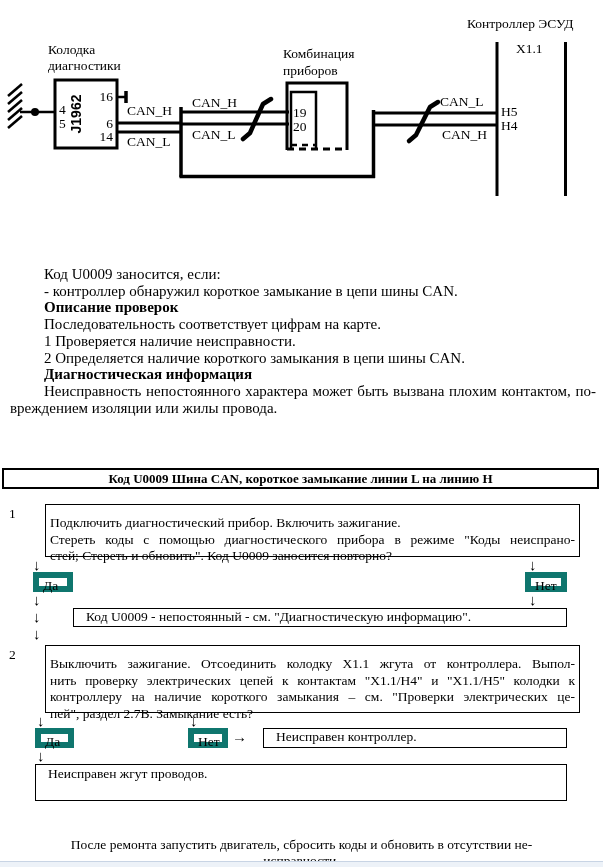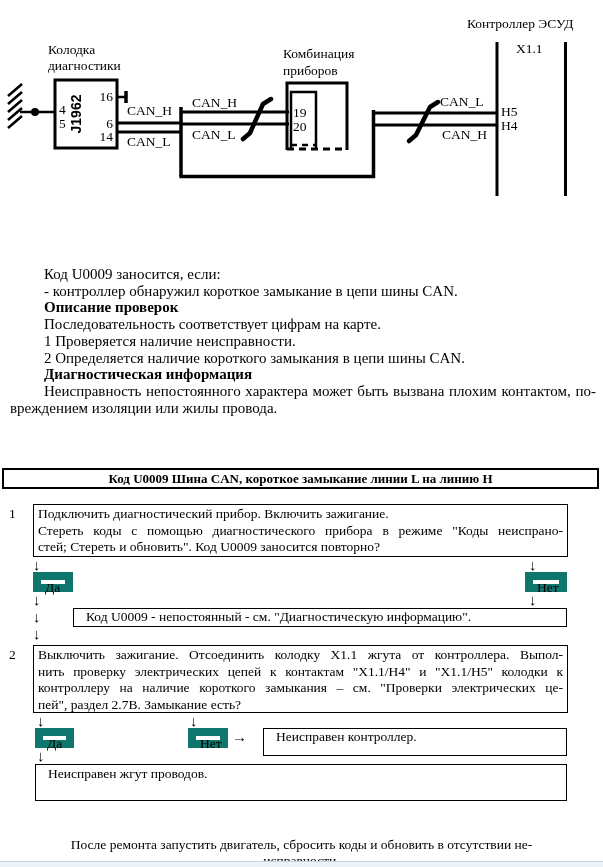--- a/index.html
+++ b/index.html
@@ -10,23 +10,23 @@
   .h-line{font-weight:bold;font-size:13.5px;line-height:16px;}
   .body-text{top:266px;left:10px;width:586px;font-size:15px;line-height:16.7px;}
   .body-text p{margin:0;text-indent:34px;white-space:nowrap;}
   .body-text p.noindent{text-indent:0;}
   .body-text p.bold{font-weight:bold;}
   p.stretch,div.stretch{white-space:normal;text-align:justify;text-align-last:justify;}
   .fc-header{left:2px;top:468px;width:597px;height:21px;box-sizing:border-box;
              border:2px solid #000;font-weight:bold;font-size:13px;line-height:17px;
              text-align:center;}
   .box{box-sizing:border-box;border:1.5px solid #000;font-size:13.5px;line-height:16.6px;background:#fff;}
-  .sbox{box-sizing:border-box;border:8px solid #0f766e;font-size:13.5px;line-height:16px;
+  .sbox{box-sizing:border-box;border:6px solid #0f766e;font-size:13.5px;line-height:16px;
         padding-left:4px;background:#fff;}
-  .step-box{padding:1px 4px 0 4px;}
+  .step-box{padding:10px 4px 0 4px;margin-left:12px;}
   .ln{white-space:nowrap;}
   .step-num{font-size:13.5px;line-height:15px;}
   .arr{font-size:15px;line-height:14px;}
   .res-box{line-height:16px;padding-left:12px;}
   .footer-line{font-size:13.5px;line-height:16px;}
   .bottom-strip{left:0;top:861px;width:603px;height:6px;background:#edf2f8;
                 border-top:1px solid #c8d4e4;}
   svg text{font-family:"Liberation Serif",serif;font-size:13.5px;fill:#000;}
   svg .j1962{font-family:"Liberation Sans",sans-serif;font-weight:bold;font-size:14px;}
 </style>
@@ -157,21 +157,21 @@
     <div class="ln stretch">контроллеру на наличие короткого замыкания – см. "Проверки электрических це-</div>
     <div class="ln">пей", раздел 2.7В. Замыкание есть?</div>
   </div>
 
   <span class="abs arr" style="left:37px;top:714px;">↓</span>
   <span class="abs arr" style="left:190px;top:714px;">↓</span>
 
   <div class="abs sbox" style="left:35px;top:728px;width:39px;height:20px;">Да</div>
   <div class="abs sbox" style="left:188px;top:728px;width:40px;height:20px;">Нет</div>
   <span class="abs arr" style="left:232px;top:730px;">→</span>
-  <div class="abs box res-box" style="left:263px;top:728px;width:304px;height:28px;">Неисправен контроллер.</div>
+  <div class="abs box res-box" style="left:263px;top:728px;width:304px;height:20px;">Неисправен контроллер.</div>
 
   <span class="abs arr" style="left:37px;top:749px;">↓</span>
 
   <div class="abs box res-box" style="left:35px;top:764px;width:532px;height:37px;line-height:18px;">Неисправен жгут проводов.</div>
 
   <div class="abs center footer-line" style="top:837px;">После ремонта запустить двигатель, сбросить коды и обновить в отсутствии не-</div>
   <div class="abs center footer-line" style="top:853px;">исправности.</div>
 
   <div class="abs bottom-strip"></div>
 </div>

